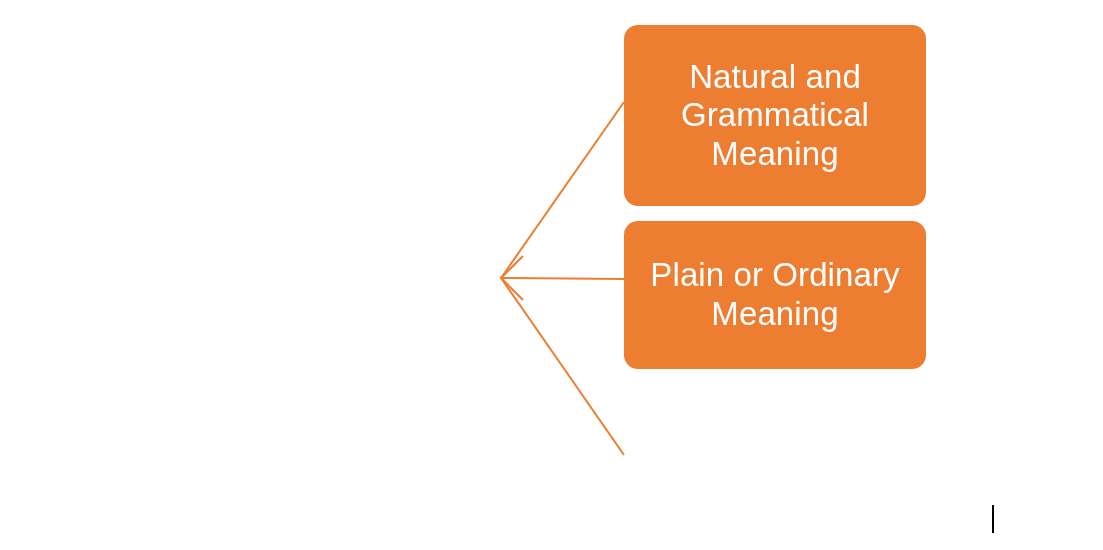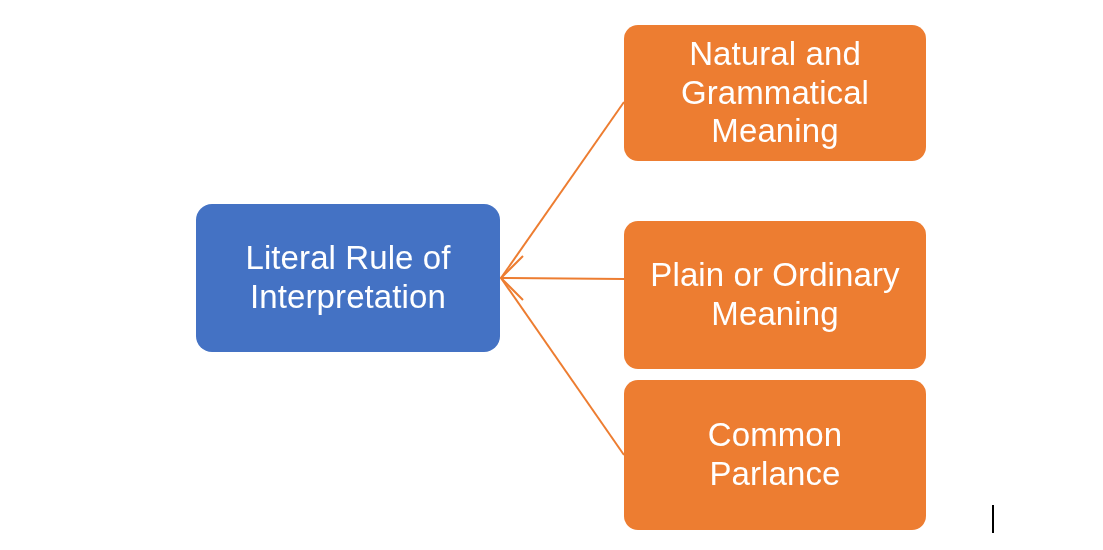--- a/index.html
+++ b/index.html
@@ -47,21 +47,21 @@
     background: #4472C4;
     font-size: 33px;
     border-radius: 16px;
   }
   .node-branch {
     left: 624px;
     width: 302px;
     background: #ED7D31;
     font-size: 33px;
   }
-  .branch-0 { top: 25px;  height: 136px; }
+  .branch-0 { top: 25px;  height: 181px; }
   .branch-1 { top: 205px; height: 148px; margin-top: 16px; }
   .branch-2 { top: 380px; height: 150px; }
   .text-caret {
     position: absolute;
     left: 992px;
     top: 505px;
     width: 2px;
     height: 28px;
     background: #000000;
   }
@@ -73,28 +73,24 @@
 
   <svg class="connectors" viewBox="0 0 1103 550" width="1103" height="550" aria-hidden="true">
     <g fill="none" stroke="#ED7D31" stroke-width="2">
       <line x1="501" y1="278" x2="624" y2="102"></line>
       <line x1="501" y1="278" x2="624" y2="279"></line>
       <line x1="501" y1="278" x2="624" y2="455"></line>
       <polyline points="523,256 501,278 523,300"></polyline>
     </g>
   </svg>
 
-  <div class="node node-root">Literal Rule of
-Interpretation</div>
 
   <div class="node node-branch branch-0">Natural and
 Grammatical
 Meaning</div>
 
   <div class="node node-branch branch-1">Plain or Ordinary
 Meaning</div>
 
-  <div class="node node-branch branch-2">Common
-Parlance</div>
 
   <div class="text-caret"></div>
 
 </div>
 
 </body></html>

